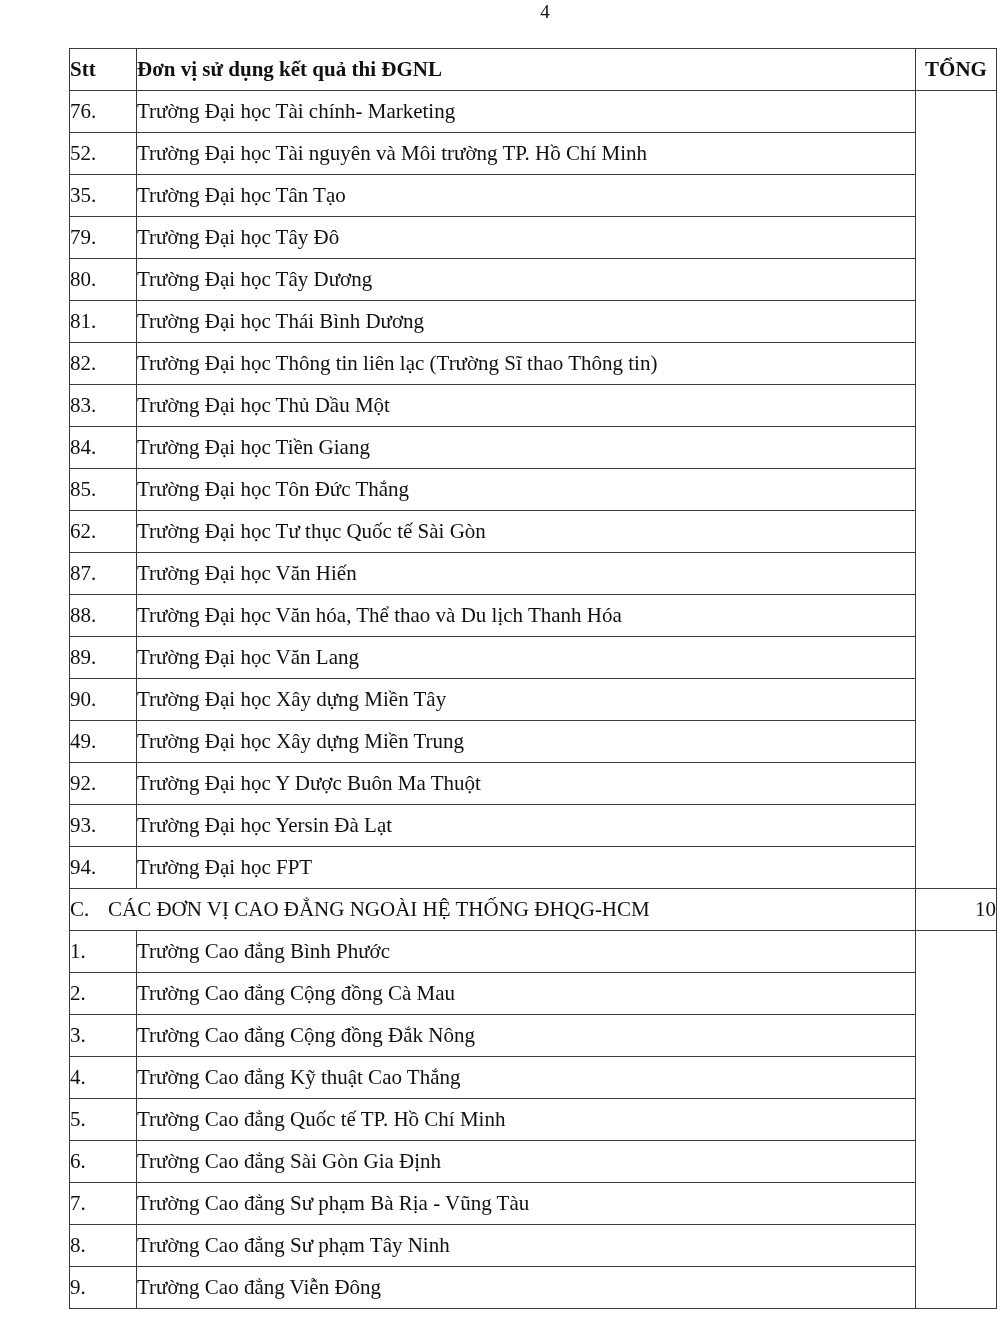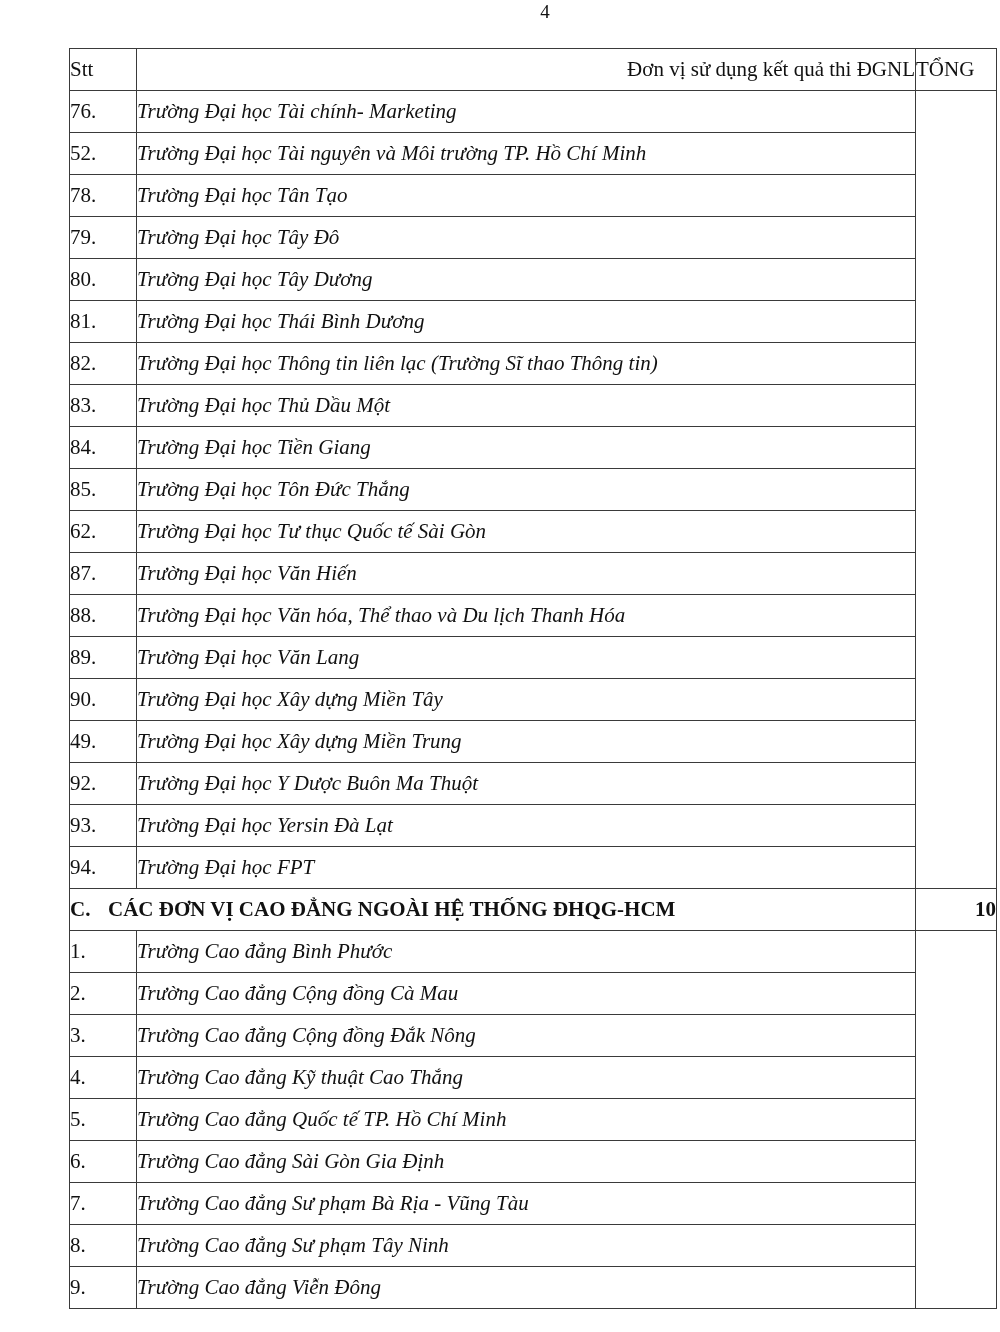--- a/index.html
+++ b/index.html
@@ -7,28 +7,28 @@
          font-family: "Liberation Serif", "DejaVu Serif", serif; color: #111; }
   .page-number { position: absolute; top: 0; left: 0; width: 1090px; text-align: center;
                  font-size: 19px; line-height: 24px; }
   table.doc { position: absolute; left: 69px; top: 48px; width: 927px;
               border-collapse: collapse; table-layout: fixed; }
   table.doc td, table.doc th { border: 1.5px solid #3a3a3a; padding: 0; font-size: 21px;
               height: 41px; vertical-align: middle; }
   col.c-stt { width: 67px; }
   col.c-name { width: 779px; }
   col.c-total { width: 81px; }
-  th { font-weight: normal; }
+  th { font-weight: bold; }
   th.h-stt { text-align: left; padding-left: 9px; }
-  th.h-name { text-align: right; }
-  th.h-total { text-align: left; font-size: 21px; }
+  th.h-name { text-align: left; }
+  th.h-total { text-align: center; font-size: 21px; }
   td.stt { padding-left: 10px; font-family: Liberation Serif, serif; }
-  td.name { padding-left: 12px; white-space: nowrap; font-style: italic; }
+  td.name { padding-left: 12px; white-space: nowrap; }
   td.total { text-align: right; font-weight: bold; }
-  tr.section td { font-weight: bold; }
+  tr.section td { font-weight: normal; }
   td.section-label { padding-left: 10px; white-space: nowrap; }
   .sec-letter { display: inline-block; width: 38px; }
 </style>
 </head>
 <body>
 
 <div class="page-number">4</div>
 
 <table class="doc">
   <colgroup>
@@ -47,21 +47,21 @@
       <tr>
         <td class="stt">76.</td>
         <td class="name">Trường Đại học Tài chính- Marketing</td>
         <td class="total" rowspan="19"></td>
       </tr>
       <tr>
         <td class="stt">52.</td>
         <td class="name">Trường Đại học Tài nguyên và Môi trường TP. Hồ Chí Minh</td>
       </tr>
       <tr>
-        <td class="stt">78.</td>
+        <td class="stt">35.</td>
         <td class="name">Trường Đại học Tân Tạo</td>
       </tr>
       <tr>
         <td class="stt">79.</td>
         <td class="name">Trường Đại học Tây Đô</td>
       </tr>
       <tr>
         <td class="stt">80.</td>
         <td class="name">Trường Đại học Tây Dương</td>
       </tr>

